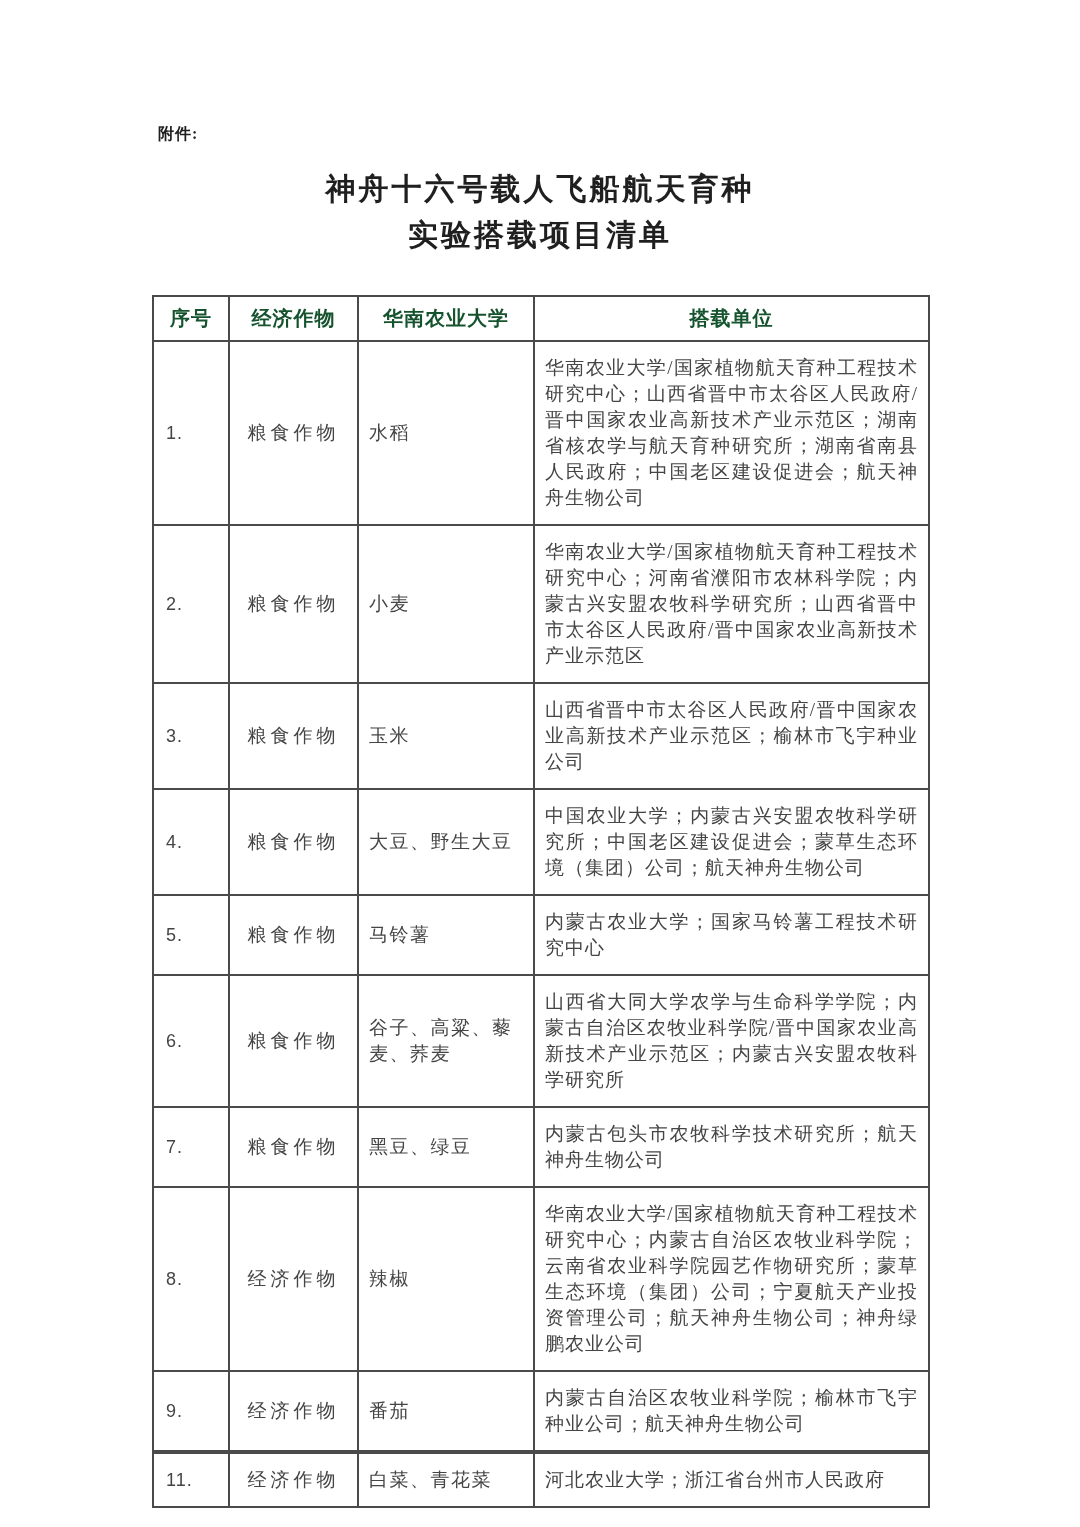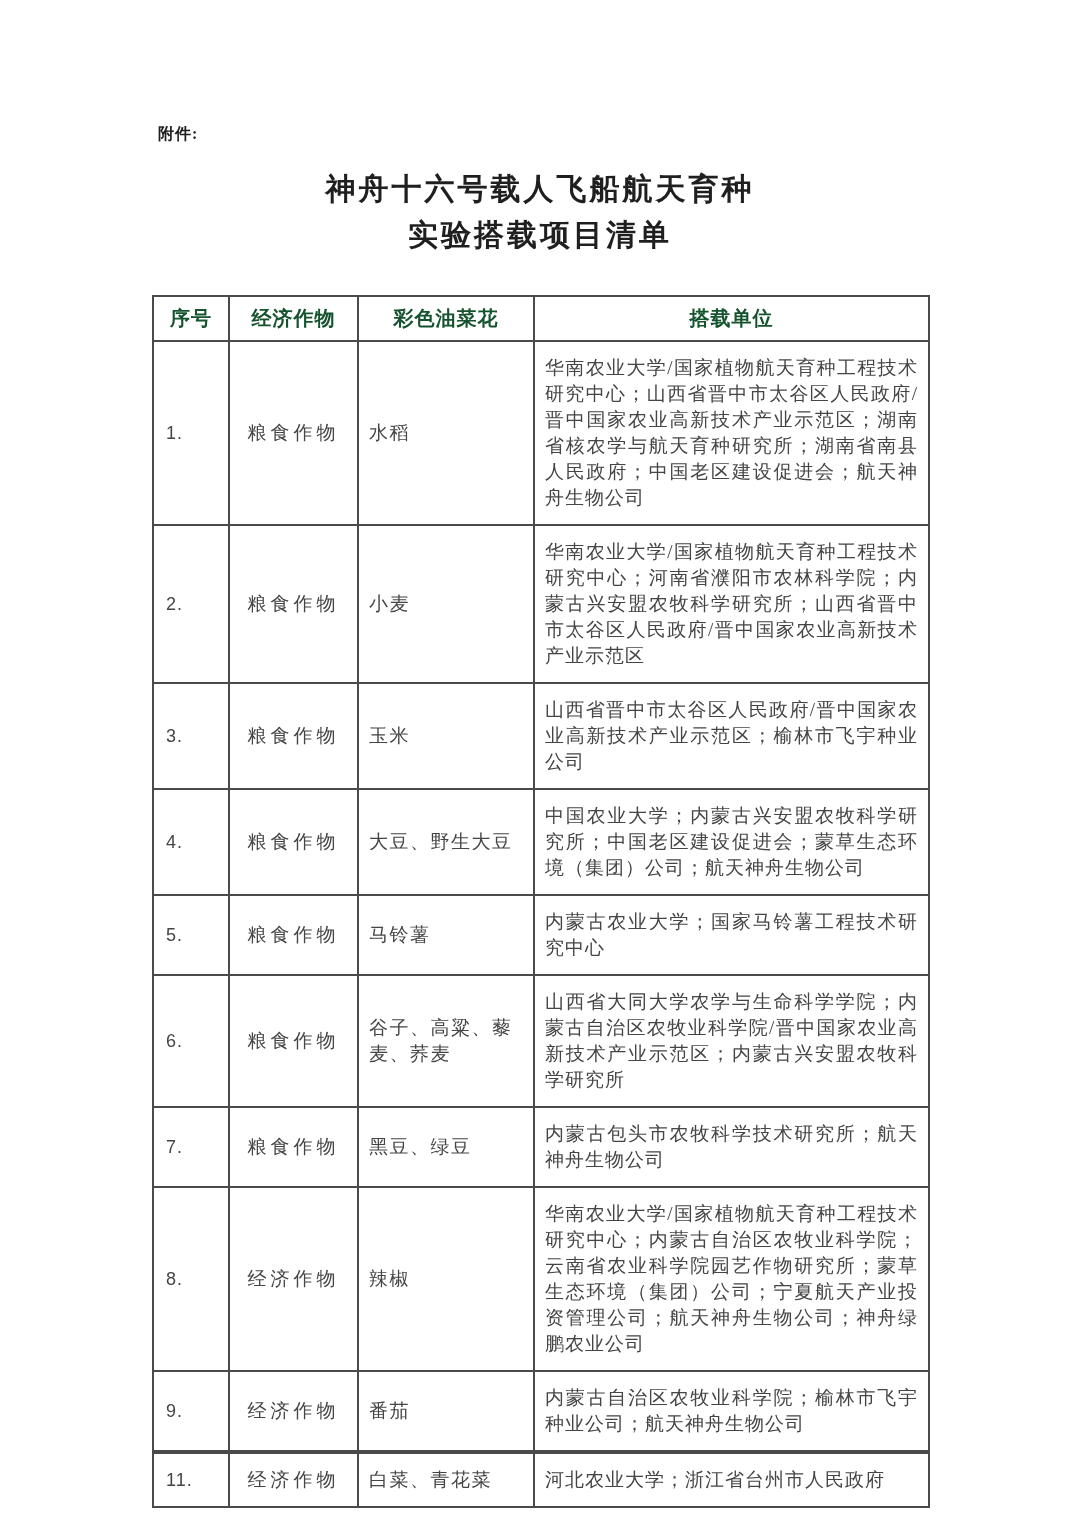--- a/index.html
+++ b/index.html
@@ -100,21 +100,21 @@
     <colgroup>
       <col style="width:76px">
       <col style="width:129px">
       <col style="width:176px">
       <col style="width:395px">
     </colgroup>
     <thead>
       <tr>
         <th>序号</th>
         <th>经济作物</th>
-        <th>彩色油菜花</th>
+        <th>华南农业大学</th>
         <th>搭载单位</th>
       </tr>
     </thead>
     <tbody>
         <tr>
           <td class="cell-no">1.</td>
           <td class="cell-category">粮食作物</td>
           <td class="cell-sample">水稻</td>
           <td class="cell-units">华南农业大学/国家植物航天育种工程技术研究中心；山西省晋中市太谷区人民政府/晋中国家农业高新技术产业示范区；湖南省核农学与航天育种研究所；湖南省南县人民政府；中国老区建设促进会；航天神舟生物公司</td>
         </tr>

